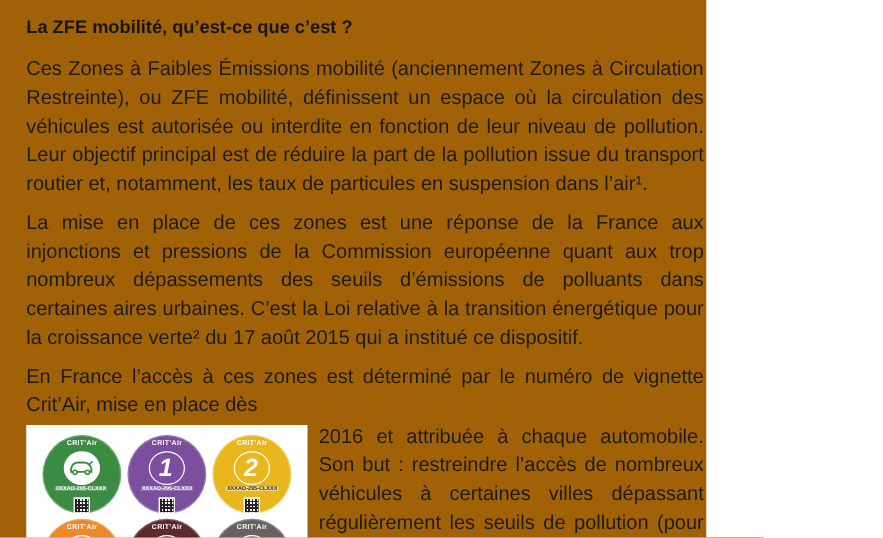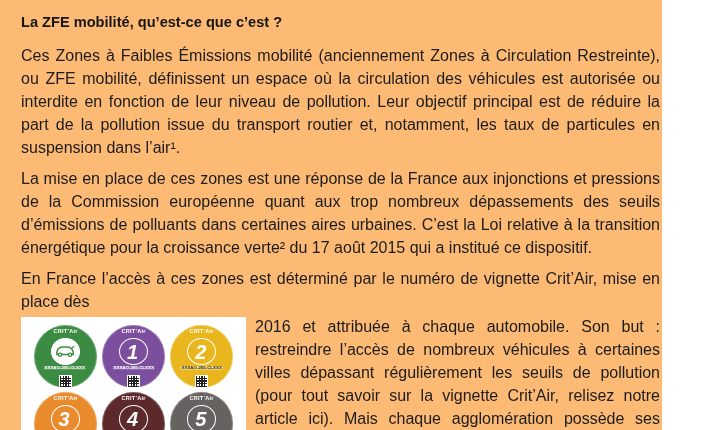--- a/index.html
+++ b/index.html
@@ -2,23 +2,23 @@
 <html><head>
 <meta charset="utf-8">
 <style>
   * { box-sizing: border-box; }
   html, body { margin: 0; padding: 0; }
   body {
     width: 706px; height: 430px; overflow: hidden;
     font-family: "Liberation Sans", sans-serif;
   }
   .page {
-    width: 662px; height: 430px;
+    width: 565px; height: 430px;
     padding: 11px 2px 0 21px;
-    background: #fdba74;
+    background: #a16207;
     color: #1c1c1c;
   }
   .title {
     font-size: 14.6px; font-weight: 700; color: #161616;
     margin: 3px 0 14px 0;
   }
   .para {
     font-size: 16px; line-height: 23px;
     text-align: justify; text-justify: inter-word;
     margin: 0 0 8px 0;

